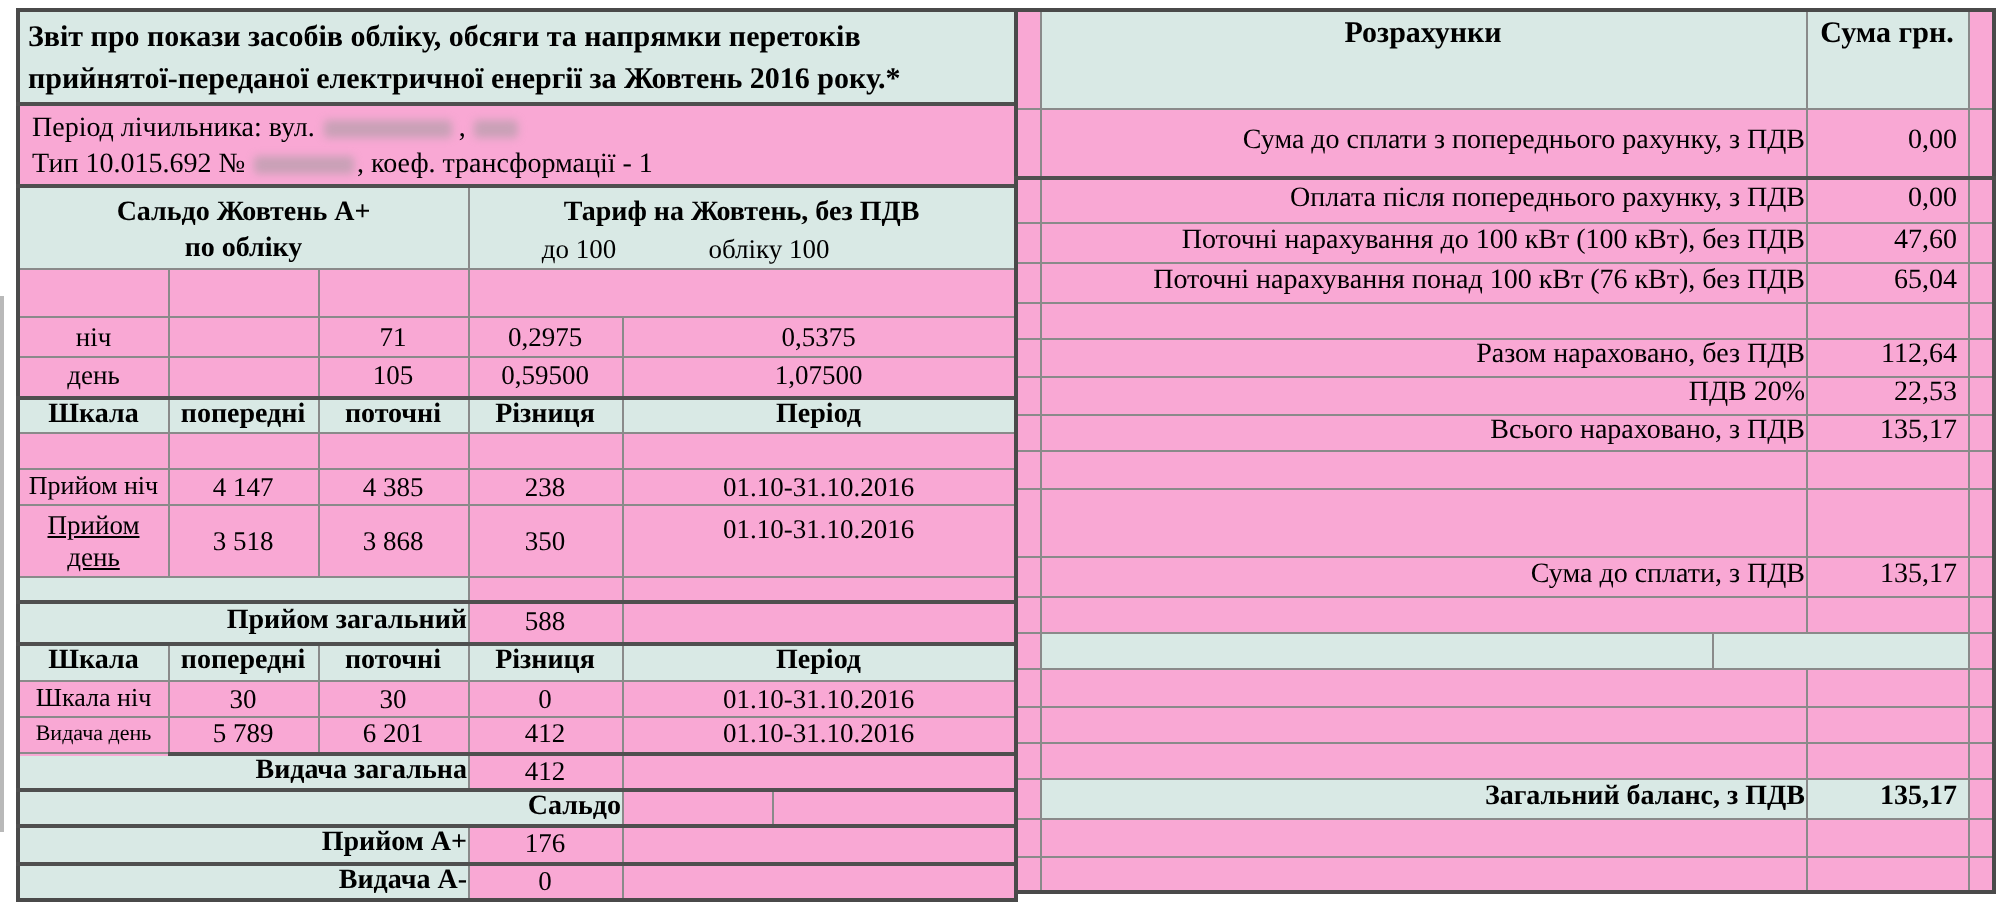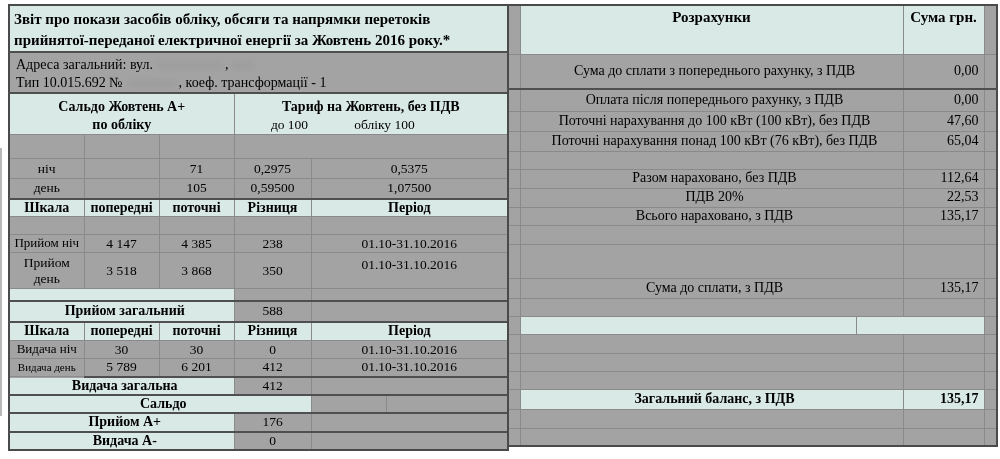--- a/index.html
+++ b/index.html
@@ -1,42 +1,42 @@
 <!DOCTYPE html>
 <html><head>
 <meta charset="utf-8">
 <style>
   html,body{margin:0;padding:0;}
   body{
     width:1000px;height:459px;position:relative;background:#ffffff;
     font-family:"Liberation Serif","DejaVu Serif",serif;color:#000;
   }
-  table{border-collapse:collapse;table-layout:fixed;position:absolute;top:4px;background:#a3a3a3;}
+  table{border-collapse:collapse;table-layout:fixed;position:absolute;top:4px;background:#f9a8d4;}
   table.grid{border:2px solid #4a4a4a;}
   td{
     border:1px solid #8a8a8a;padding:0;overflow:hidden;
     font-size:13.5px;text-align:center;vertical-align:middle;line-height:1.15;
   }
   .teal{background:#d9e9e5;}
   .b{font-weight:bold;}
-  .la{text-align:center;padding-left:6px;}
+  .la{text-align:right;padding-left:6px;}
   .ra{text-align:right;padding-right:5px;}
   .tb{border-bottom:2px solid #4f4f4f !important;}
   .top{vertical-align:top;padding-top:3px;}
   .f14{font-size:14px;}
   .f13{font-size:13px;white-space:nowrap;}
   .title-cell{font-size:15px;line-height:21px;text-align:left;padding-left:4px;}
   .addr-cell{font-size:14px;line-height:18px;text-align:left;padding-left:6px;}
   .hdr2{line-height:18px;padding-top:4px;}
   .tariff-line2{position:relative;height:18px;}
   .tariff-line2 span{position:absolute;top:0;font-weight:normal;font-size:13.5px;}
   .tl-low{left:15px;width:80px;text-align:center;}
   .tl-high{left:100px;width:100px;text-align:center;}
   .shift-left{}
-  .wrapnarrow{display:inline-block;max-width:58px;}
+  .wrapnarrow{display:inline-block;max-width:58px;text-decoration:underline;}
   .redact{display:inline-block;height:9px;border-radius:2px;background:#9a9a9a;opacity:.5;filter:blur(2px);vertical-align:middle;}
   .w65{width:64px;margin:0 3px 0 5px;}
   .w22{width:22px;margin-left:4px;}
   .w50{width:50px;margin:0 2px 0 4px;}
   .edge-artifact{position:absolute;left:0;top:148px;width:2px;height:268px;background:#b9b9b9;}
 </style>
 </head>
 <body>
 
 <table class="grid" style="left:8px;width:501px;">
@@ -52,21 +52,21 @@
   <tbody>
       <tr style="height:46px">
     <td colspan="6" class="teal b title-cell top tb">
       <div>Звіт про покази засобів обліку, обсяги та напрямки перетоків</div>
       <div>прийнятої-переданої електричної енергії за Жовтень  2016 року.*</div>
     </td>
   </tr>
 
   <tr style="height:40px">
     <td colspan="6" class="addr-cell top tb">
-      <div><span>Адреса загальний: вул.</span><span class="redact w65"></span><span>,</span><span class="redact w22"></span></div>
+      <div><span>Період лічильника: вул.</span><span class="redact w65"></span><span>,</span><span class="redact w22"></span></div>
       <div><span>Тип 10.015.692 №</span><span class="redact w50"></span><span>,  коеф. трансформації - 1</span></div>
     </td>
   </tr>
 
   <tr style="height:40px">
     <td colspan="3" class="teal b top hdr2 f14">
       <div>Сальдо Жовтень А+</div>
       <div>по обліку</div>
     </td>
     <td colspan="3" class="teal b top hdr2 f14">
@@ -147,21 +147,21 @@
 
   <tr style="height:19px">
     <td class="teal b f14">Шкала</td>
     <td class="teal b f14">попередні</td>
     <td class="teal b f14">поточні</td>
     <td class="teal b f14">Різниця</td>
     <td colspan="2" class="teal b f14">Період</td>
   </tr>
 
   <tr style="height:18px">
-    <td class="f13">Видача ніч</td>
+    <td class="f13">Шкала ніч</td>
     <td>30</td>
     <td>30</td>
     <td>0</td>
     <td colspan="2">01.10-31.10.2016</td>
   </tr>
 
   <tr style="height:18px">
     <td class="f13" style="font-size:11px">Видача день</td>
     <td class="tb">5 789</td>
     <td class="tb">6 201</td>

